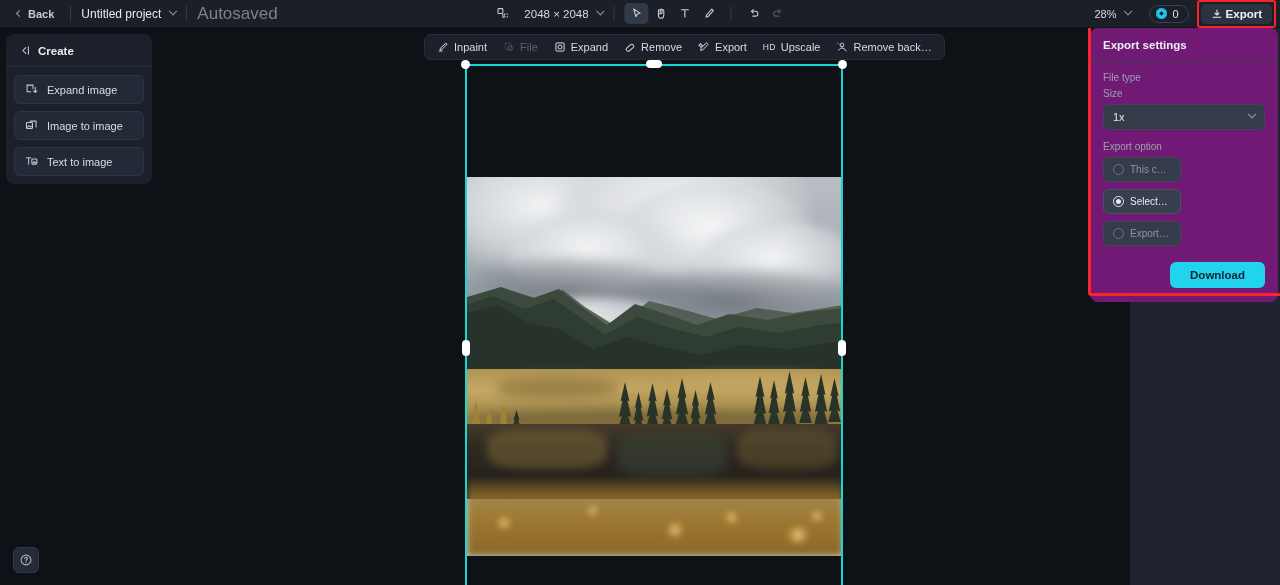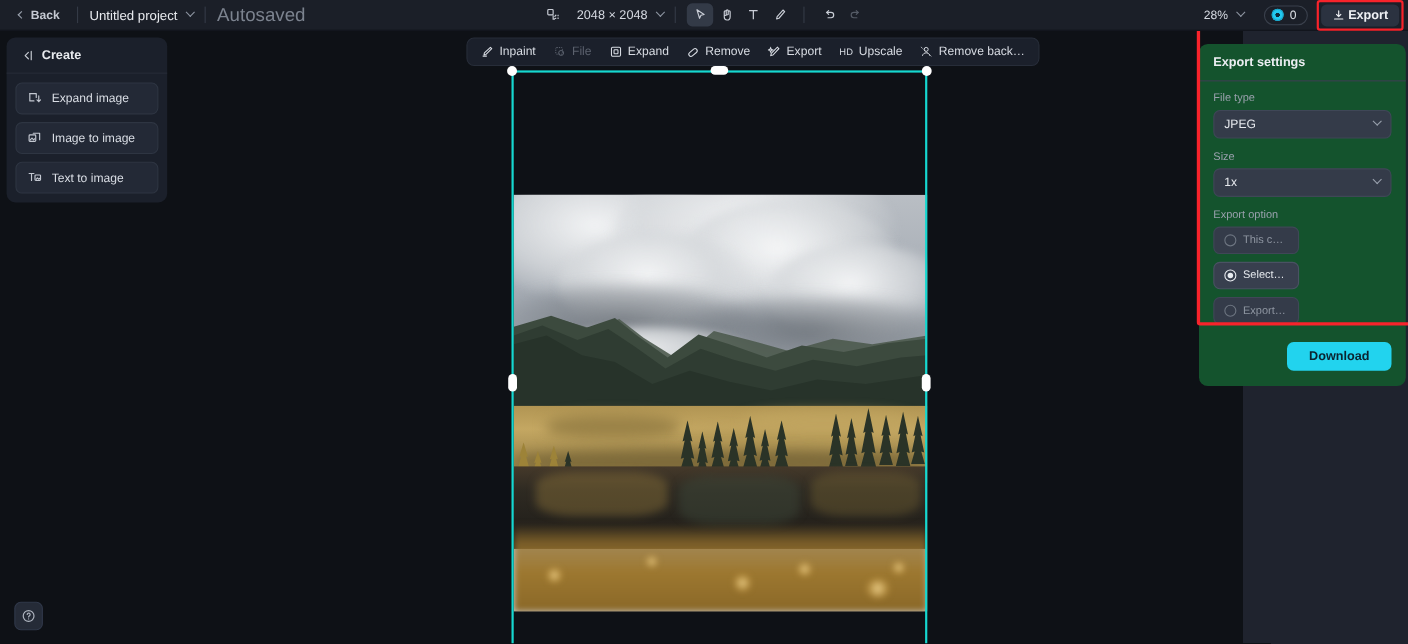--- a/index.html
+++ b/index.html
@@ -201,22 +201,22 @@
   }
   .tree {
     position: absolute; bottom: 0;
     background: #2a3327;
     clip-path: polygon(50% 0%, 78% 42%, 66% 40%, 88% 76%, 70% 74%, 92% 100%, 8% 100%, 30% 74%, 12% 76%, 34% 40%, 22% 42%);
   }
   .tree-gold { background: #9d8338; }
 
   
   .export-panel {
-    position: absolute; right: 2px; top: 12px;
-    width: 188px; background: #14532d;
+    position: absolute; right: 2px; top: 0;
+    width: 188px; background: #701a75;
     border-radius: 8px; z-index: 30;
   }
   .ep-title {
     color: #eceef2; font-size: 11.5px; font-weight: bold;
     padding: 11px 13px 10px 13px; border-bottom: 1px solid #3a4150;
   }
   .ep-body { padding: 10px 13px 14px 13px; }
   .ep-label { color: #9aa1ad; font-size: 10px; margin-bottom: 5px; }
   .ep-select {
     display: flex; align-items: center; justify-content: space-between;
@@ -462,24 +462,20 @@
           <path d="M1.6 2.2l12.8 11.6" stroke-dasharray="1.4 1.2"></path>
         </svg>
         <span>Remove back…</span>
       </div>
     </div>
 
     <div class="export-panel">
       <div class="ep-title">Export settings</div>
       <div class="ep-body">
         <div class="ep-label">File type</div>
-        <div class="ep-select">
-          <span class="ep-select-val">JPEG</span>
-          <span class="sel-caret"></span>
-        </div>
 
         <div class="ep-label">Size</div>
         <div class="ep-select">
           <span class="ep-select-val">1x</span>
           <span class="sel-caret"></span>
         </div>
 
         <div class="ep-label">Export option</div>
         <div class="radio-grid">
           <div class="radio-opt">

